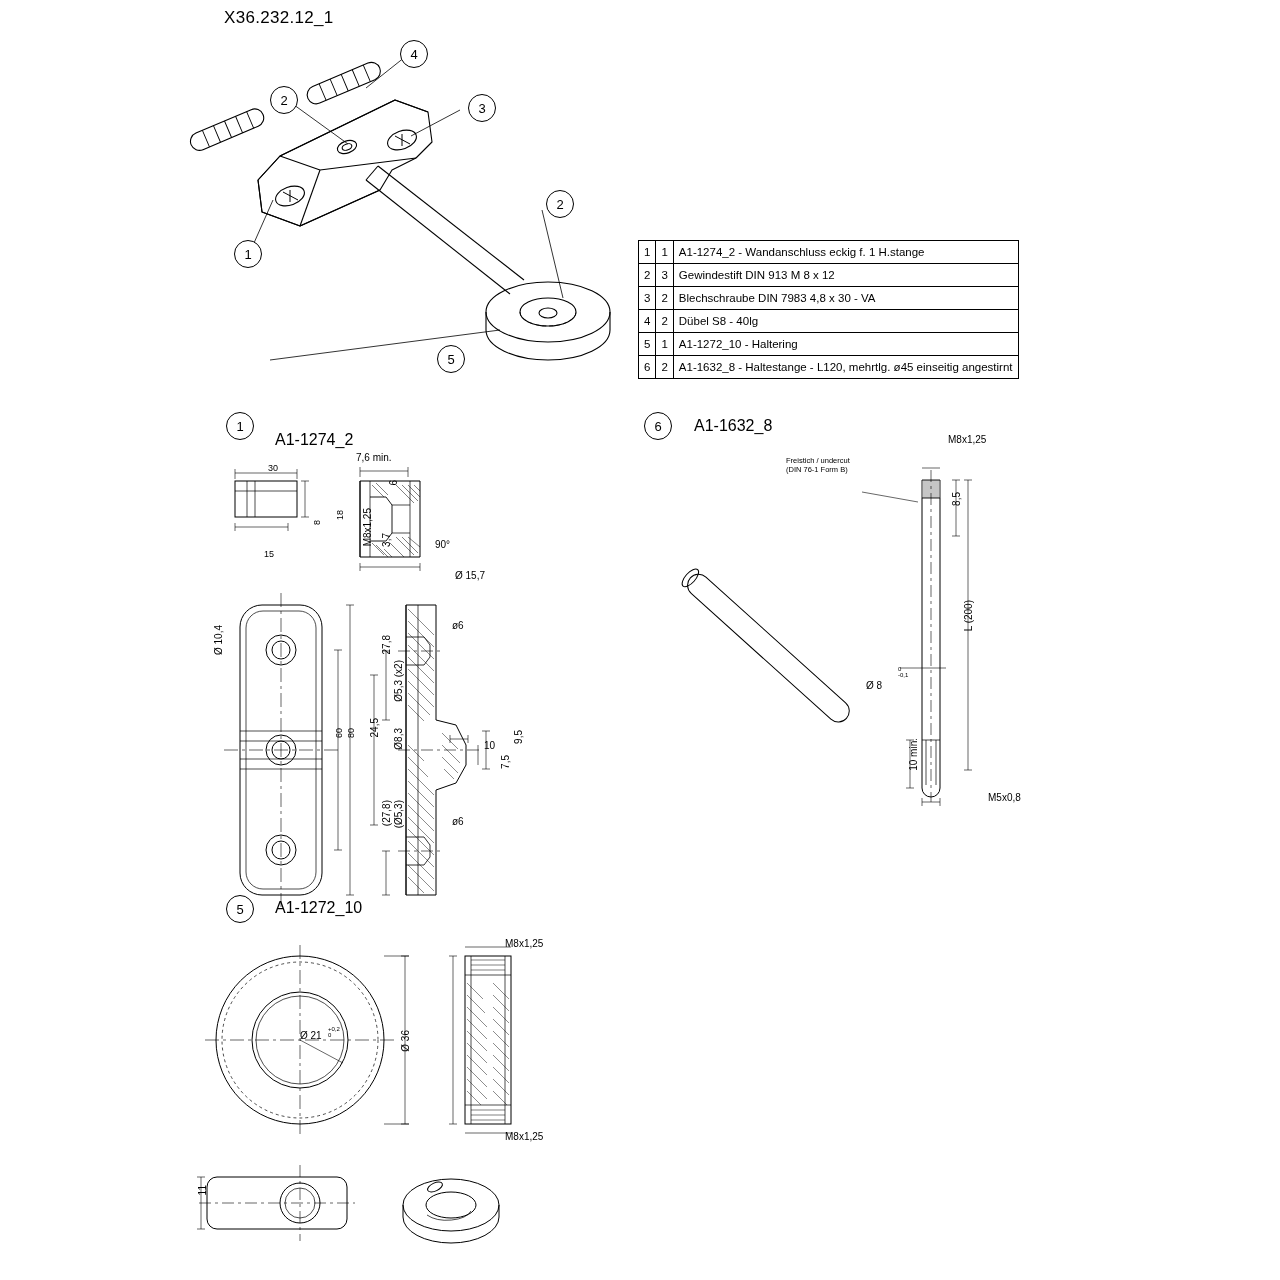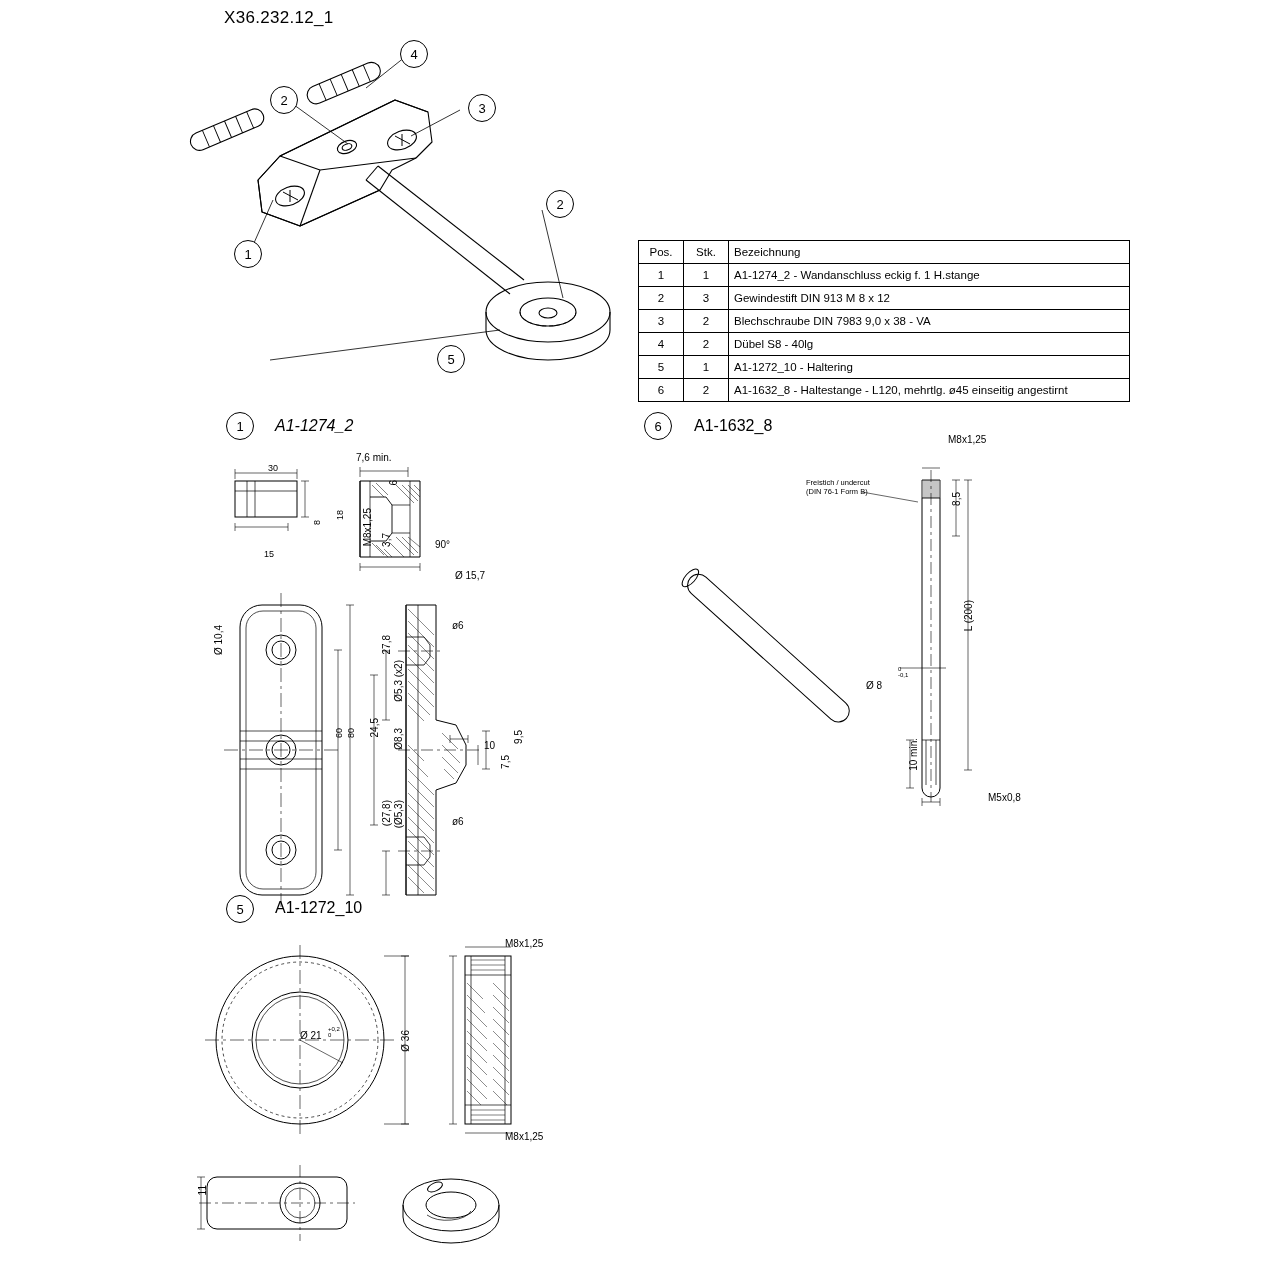--- a/index.html
+++ b/index.html
@@ -94,39 +94,34 @@
 <div class="abs bub" style="left:546px;top:190px;">
     <span>2</span>
   </div>
 <div class="abs bub" style="left:437px;top:345px;">
     <span>5</span>
   </div>
 
 <div class="abs" style="left:638px;top:240px;">
 <table class="parts">
   <tbody>
-        <tr>
-    <td class="c pos-col">Pos.</td>
-    <td class="c stk-col">Stk.</td>
-    <td class="bez-col">Bezeichnung</td>
-  </tr>
   <tr>
     <td class="c">1</td>
     <td class="c">1</td>
     <td>A1-1274_2 - Wandanschluss eckig f. 1 H.stange</td>
   </tr>
   <tr>
     <td class="c">2</td>
     <td class="c">3</td>
     <td>Gewindestift DIN 913 M 8 x 12</td>
   </tr>
   <tr>
     <td class="c">3</td>
     <td class="c">2</td>
-    <td>Blechschraube DIN 7983 9,0  x 38 - VA</td>
+    <td>Blechschraube DIN 7983 4,8  x 30 - VA</td>
   </tr>
   <tr>
     <td class="c">4</td>
     <td class="c">2</td>
     <td>Dübel S8 - 40lg</td>
   </tr>
   <tr>
     <td class="c">5</td>
     <td class="c">1</td>
     <td>A1-1272_10 - Haltering</td>
@@ -136,21 +131,21 @@
     <td class="c">2</td>
     <td>A1-1632_8 - Haltestange - L120, mehrtlg. ø45 einseitig angestirnt</td>
   </tr>
 </tbody>
     </table>
 </div>
 
 <div class="abs bub" style="left:226px;top:412px;">
     <span>1</span>
   </div>
-<div class="abs lbl" style="left:275px;top:417px;font-style:italic;">A1-1274_2</div>
+<div class="abs lbl" style="left:275px;top:431px;">A1-1274_2</div>
 
 <div class="abs" style="left:210px;top:445px;">
 <svg width="340" height="440" viewBox="0 0 340 440">
   <g fill="none" stroke="#000" stroke-width="1">
 
     <rect x="25" y="36" width="62" height="36"></rect>
     <path d="M37 36 L37 72 M45 36 L45 72" stroke-width="0.7"></path>
     <path d="M25 46 L87 46" stroke-width="0.7"></path>
 
     <g stroke-width="0.6">
@@ -328,21 +323,21 @@
 <div class="abs dim8" style="left:948px;top:434px;">M8x1,25</div>
 <div class="abs dim8 vrt" style="left:951px;top:492px;">8,5</div>
 <div class="abs dim8 vrt" style="left:963px;top:600px;">L (200)</div>
 <div class="abs dim8" style="left:866px;top:680px;">Ø 8</div>
 <div class="abs" style="left:898px;top:666px;font-size:6px;line-height:6px;">
   <div>0</div>
   <div>-0,1</div>
 </div>
 <div class="abs dim8 vrt" style="left:908px;top:738px;">10 min.</div>
 <div class="abs dim8" style="left:945px;top:792px;padding-left:43px;">M5x0,8</div>
-<div class="abs tiny" style="left:786px;top:478px;line-height:9px;margin-left:20px;">
+<div class="abs tiny" style="left:786px;top:456px;line-height:9px;">
   <div>Freistich / undercut</div>
   <div>(DIN 76-1 Form B)</div>
 </div>
 
 <div class="abs bub" style="left:226px;top:895px;">
     <span>5</span>
   </div>
 <div class="abs lbl" style="left:275px;top:899px;">A1-1272_10</div>
 
 <div class="abs" style="left:195px;top:935px;">

